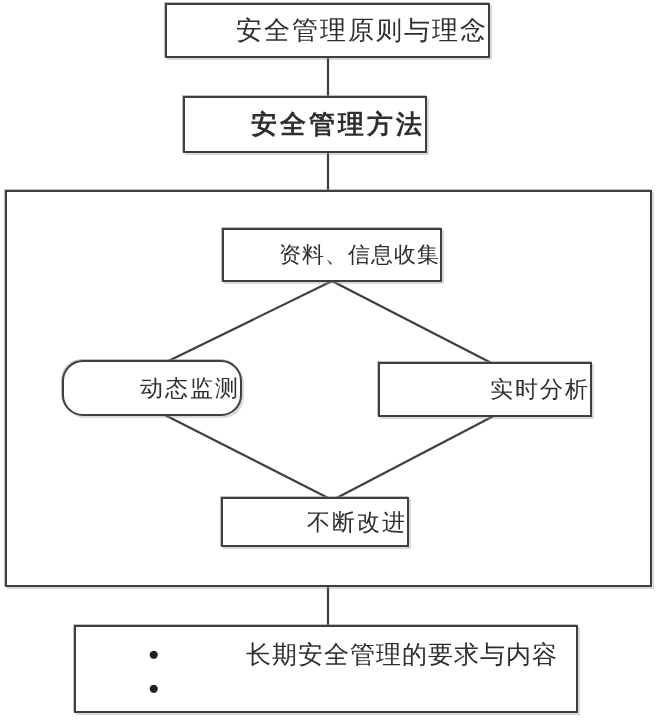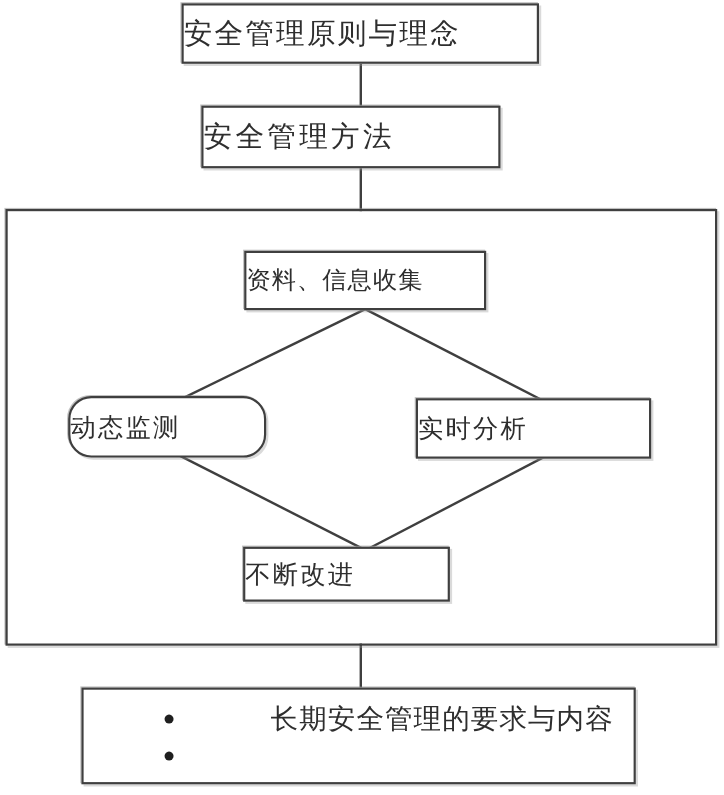--- a/index.html
+++ b/index.html
@@ -22,32 +22,32 @@
     width: 658px;
     height: 723px;
     pointer-events: none;
   }
   .box {
     position: absolute;
     border: 2px solid #3f3f3f;
     background: #ffffff;
     display: flex;
     align-items: center;
-    justify-content: flex-start;
+    justify-content: flex-end;
     color: #2e2e2e;
     box-shadow: -1px -1px 0 rgba(140,140,140,0.55), 2px 2px 0 rgba(150,150,150,0.35);
     box-sizing: border-box;
   }
   .box-title {
     left: 165px; top: 3px; width: 325px; height: 55px;
     font-size: 26px; letter-spacing: 2px;
   }
   .box-method {
-    left: 183px; top: 96px; width: 272px; height: 57px;
-    font-size: 26px; letter-spacing: 3px;
+    left: 183px; top: 96px; width: 244px; height: 57px;
+    font-size: 26px; letter-spacing: 3px; font-weight: bold;
   }
   .box-container {
     left: 5px; top: 190px; width: 647px; height: 397px;
     background: transparent;
   }
   .box-collect {
     left: 222px; top: 228px; width: 220px; height: 54px;
     font-size: 22px; letter-spacing: 1px;
     z-index: 2;
   }

